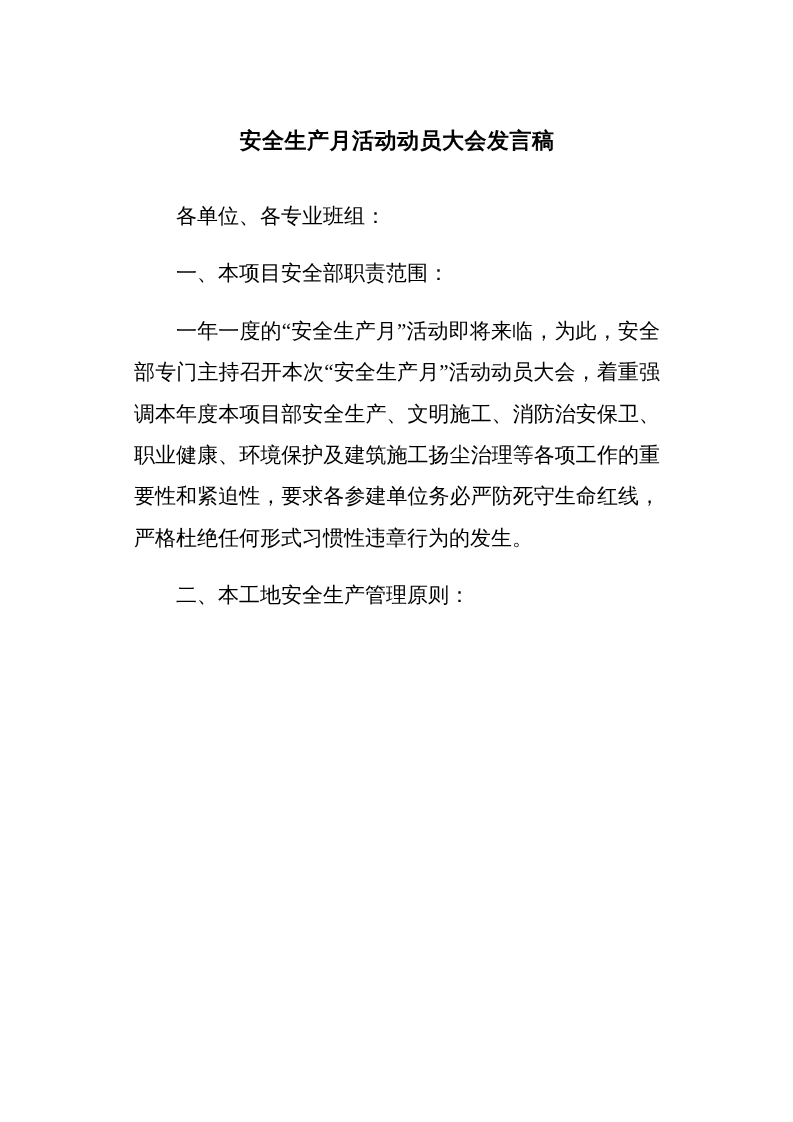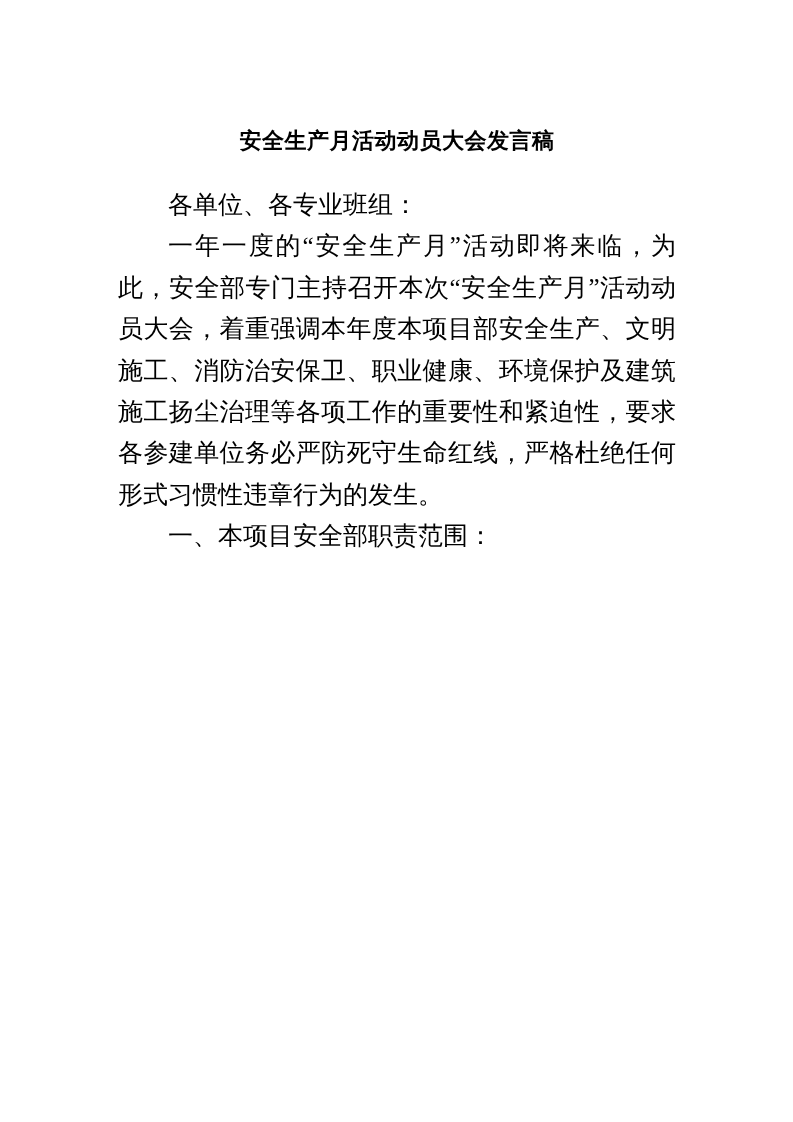--- a/index.html
+++ b/index.html
@@ -16,46 +16,47 @@
     color: #000000;
     font-family: "Liberation Serif", "DejaVu Serif", serif;
     overflow: hidden;
     box-sizing: border-box;
   }
   .content {
     box-sizing: border-box;
     padding: 130px 117px 0 118px;
   }
   .doc-title {
-    margin: 0 0 32px 0;
+    margin: 0 0 44px 0;
     font-size: 22px;
     line-height: 22px;
     font-weight: bold;
     text-align: center;
     letter-spacing: 0.5px;
   }
   .doc-paragraph {
-    margin: 0;
-    font-size: 25px;
+    margin: 16px;
+    font-size: 21px;
     line-height: 41.4px;
     text-align: justify;
     text-justify: inter-ideograph;
     text-indent: 2em;
     word-break: break-all;
   }
 </style>
 </head>
 <body>
 
 <div class="page">
   <div class="content">
     <h1 class="doc-title">安全生产月活动动员大会发言稿</h1>
 
     <p class="doc-paragraph">各单位、各专业班组：</p>
 
+    <p class="doc-paragraph">一、本项目安全部职责范围：</p>
+
     <p class="doc-paragraph">一年一度的“安全生产月”活动即将来临，为此，安全部专门主持召开本次“安全生产月”活动动员大会，着重强调本年度本项目部安全生产、文明施工、消防治安保卫、职业健康、环境保护及建筑施工扬尘治理等各项工作的重要性和紧迫性，要求各参建单位务必严防死守生命红线，严格杜绝任何形式习惯性违章行为的发生。</p>
 
-    <p class="doc-paragraph">一、本项目安全部职责范围：</p>
 
-
+    <p class="doc-paragraph">二、本工地安全生产管理原则：</p>
 
   </div>
 </div>
 
 </body></html>

